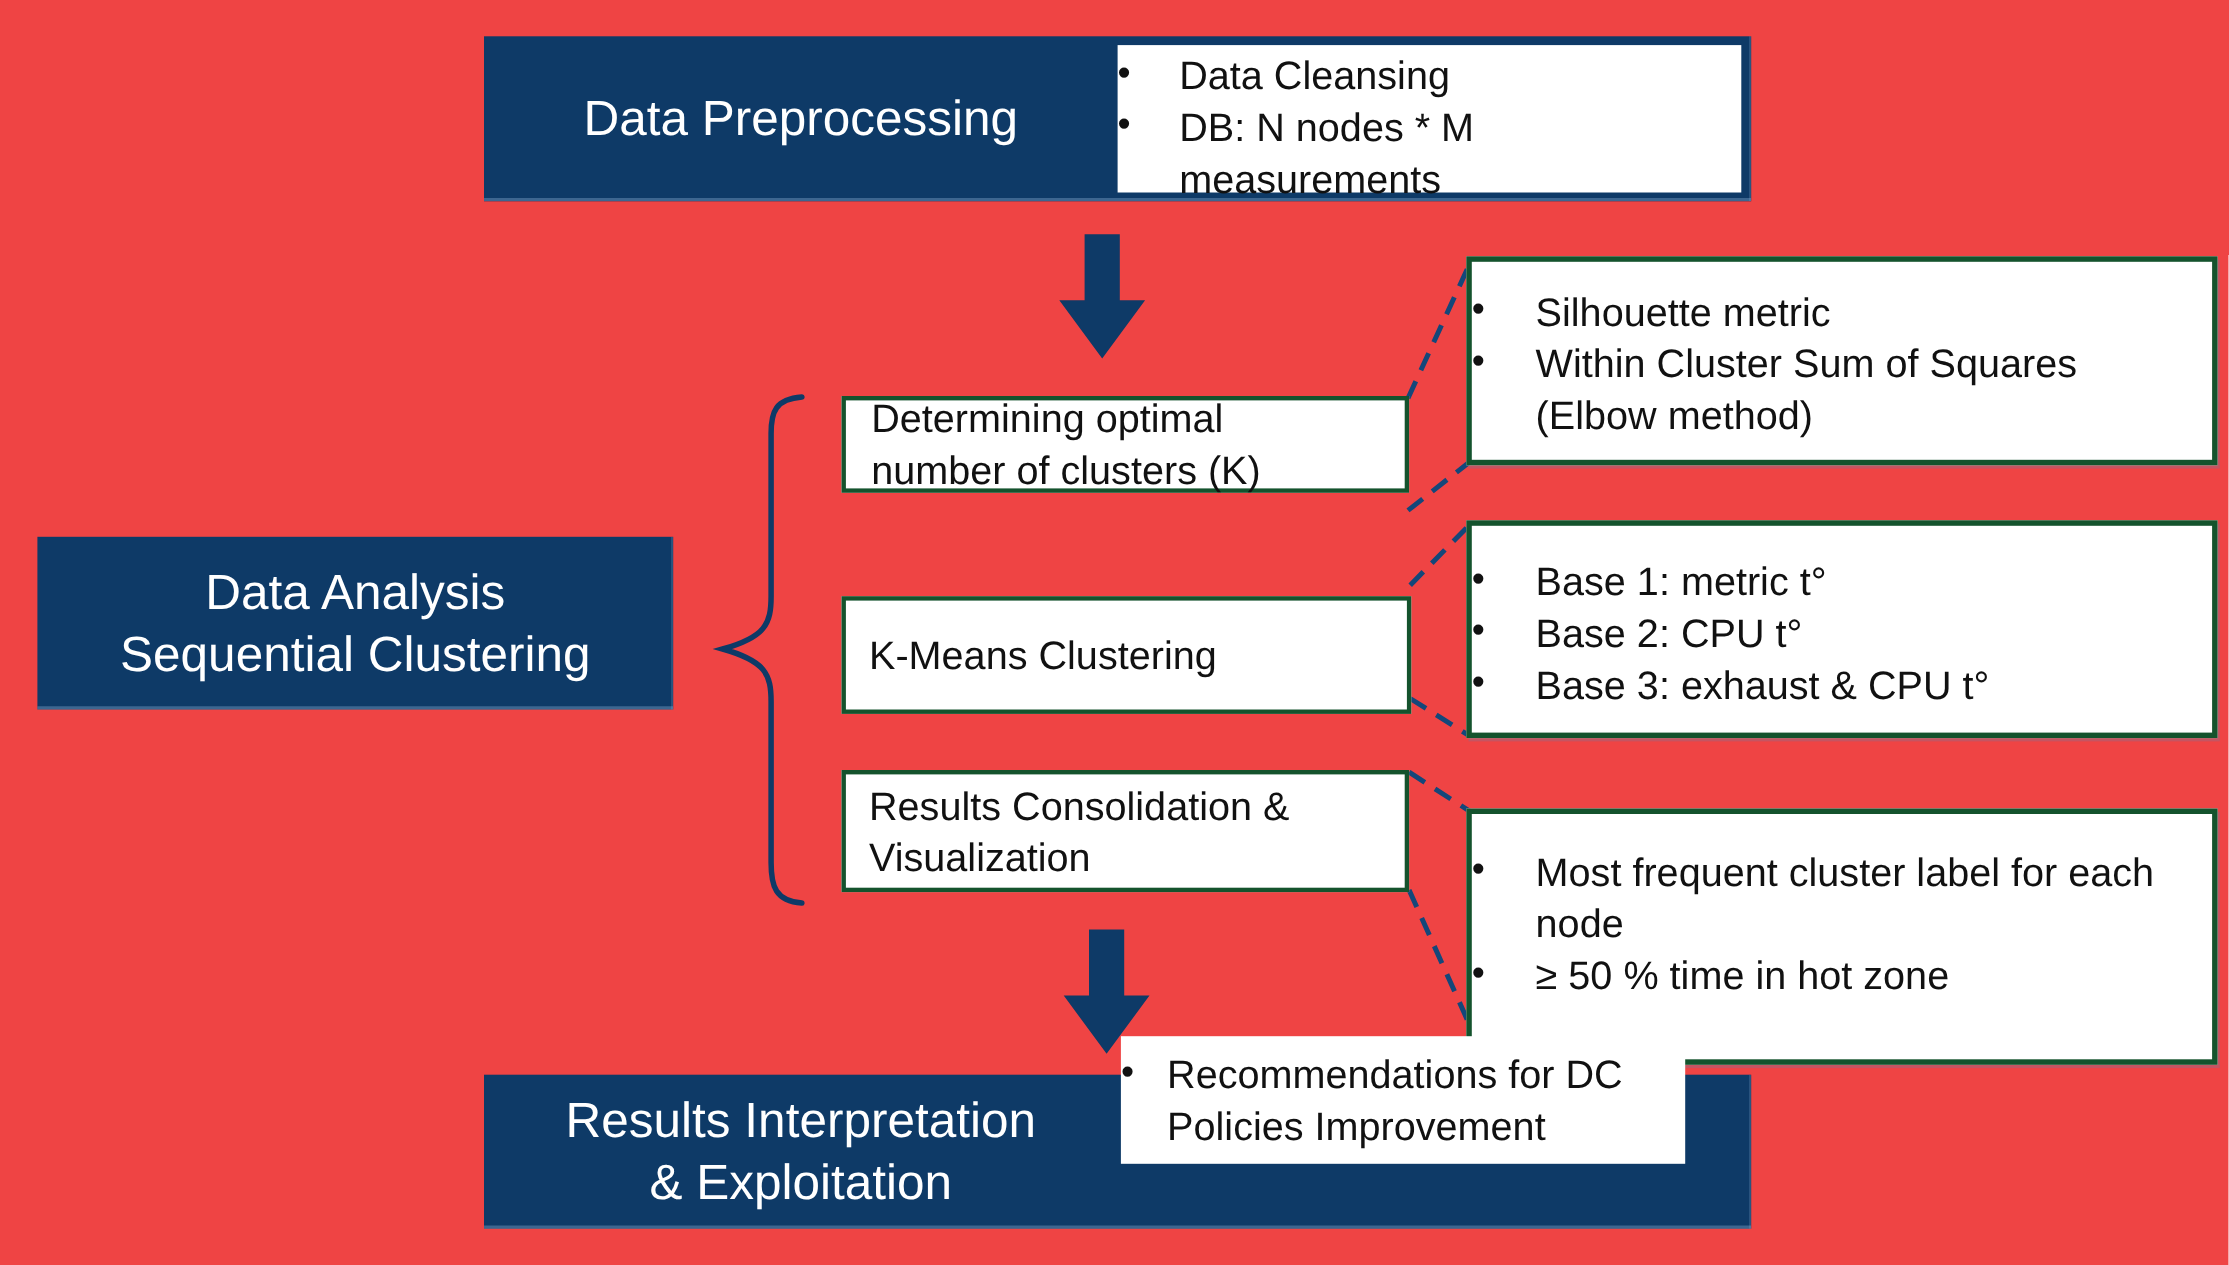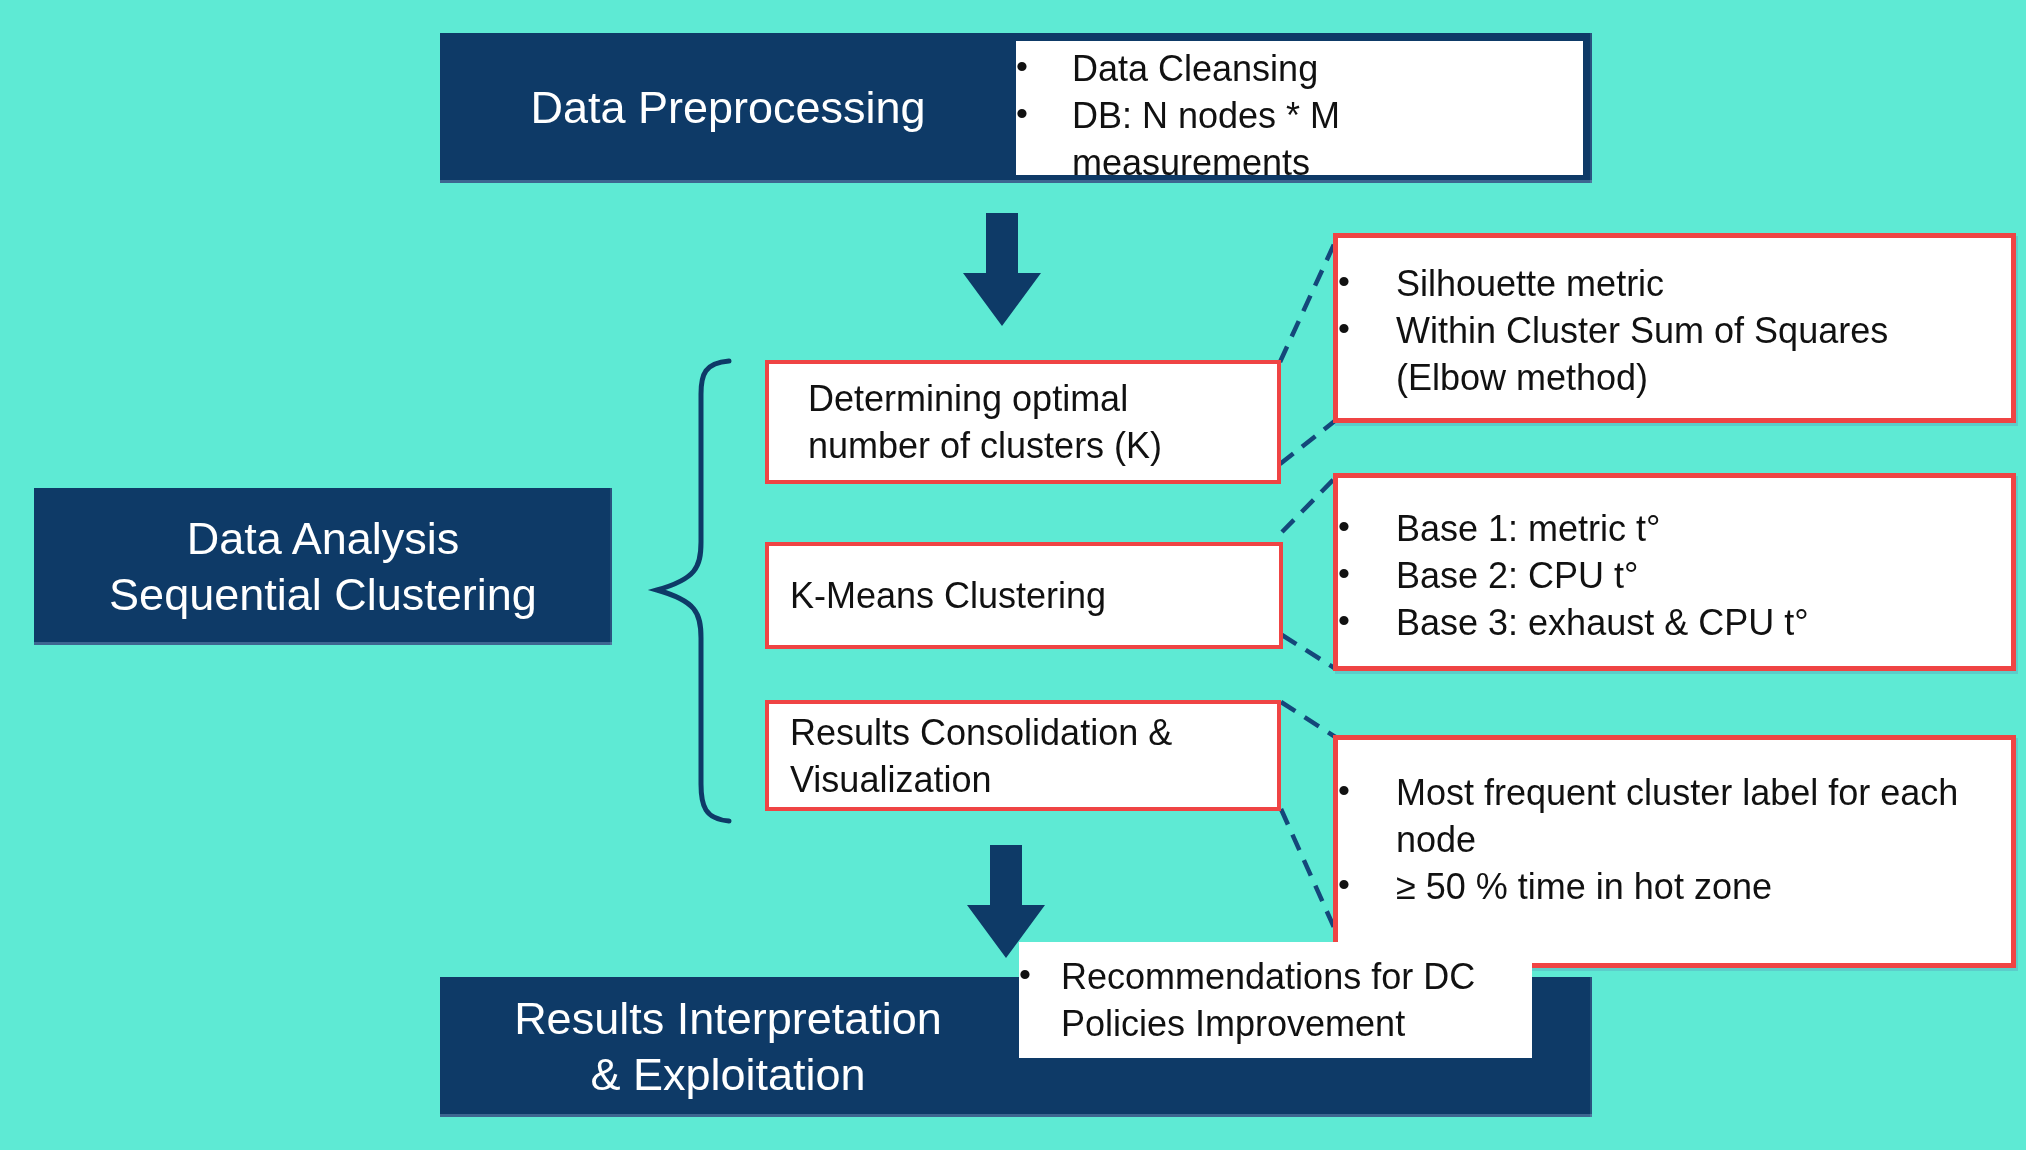--- a/index.html
+++ b/index.html
@@ -1,30 +1,30 @@
 <!DOCTYPE html>
 <html><head>
 <meta charset="utf-8">
 <style>
   html,body{margin:0;padding:0;background:#ffffff;}
   body{width:2026px;height:1150px;font-family:"Liberation Sans","DejaVu Sans",sans-serif;}
-  .stage{position:relative;width:2026px;height:1150px;background:#5eead4;overflow:hidden;}
+  .stage{position:relative;width:2026px;height:1150px;background:#ef4444;overflow:hidden;}
 
   .overlay{position:absolute;left:0;top:0;width:2026px;height:1150px;z-index:1;}
 
   .box{position:absolute;box-sizing:border-box;z-index:2;}
 
   
   .navy{background:#0e3a67;color:#ffffff;display:flex;flex-direction:column;
         align-items:center;justify-content:center;text-align:center;
         box-shadow:inset 0 -3px 0 rgba(150,185,220,0.35), inset -2px 0 0 rgba(150,185,220,0.2);}
   .navy .title-line{font-size:45px;line-height:56px;font-weight:400;letter-spacing:0px;white-space:nowrap;}
 
   
-  .white{background:#ffffff;border:5px solid #ef4444;color:#111111;
+  .white{background:#ffffff;border:5px solid #14532d;color:#111111;
          box-shadow:2px 3px 0 rgba(90,130,175,0.28);}
   .white.thin{border-width:4px;box-shadow:none;}
 
   
   .inset{background:#ffffff;color:#111111;z-index:3;}
 
   
   ul.blist{margin:0;padding:0;list-style:none;font-size:36px;line-height:47px;color:#111111;}
   ul.blist li{position:relative;}
   ul.blist li::before{content:"\2022";position:absolute;left:0;top:-2px;font-size:34px;color:#111111;}
@@ -36,21 +36,21 @@
   .b-list{padding:0 8px 0 26px;}
   .b-list li{padding-left:42px;}
 
   
   .step-label{font-size:36px;line-height:47px;color:#111111;}
 
   
   .row1-navy   {left:440px;  top:33px;  width:1152px; height:150px;}
   .row1-white  {left:1016px; top:41px;  width:567px;  height:134px; padding:4px 0 0 0;}
   .rbox1       {left:1333px; top:233px; width:683px;  height:190px; padding-top:22px;}
-  .mbox1       {left:765px;  top:360px; width:516px;  height:124px; display:flex;align-items:center; padding-left:39px;}
+  .mbox1       {left:765px;  top:360px; width:516px;  height:88px; display:flex;align-items:center; padding-left:23px;}
   .mbox1 .step-label{max-width:382px;}
   .left-navy   {left:34px;   top:488px; width:578px;  height:157px;}
   .mbox2       {left:765px;  top:530px; width:518px;  height:107px; display:flex;align-items:center; padding-left:21px;margin-top:12px;}
   .rbox2       {left:1333px; top:473px; width:683px;  height:198px; padding-top:27px;}
   .mbox3       {left:765px;  top:700px; width:516px;  height:111px; display:flex;align-items:center; padding-left:21px;}
   .rbox3       {left:1333px; top:735px; width:683px;  height:233px; padding-top:29px;}
   .rbox1 ul.blist li{max-width:520px;}
   .row2-navy   {left:440px;  top:977px; width:1152px; height:140px;}
   .row2-white  {left:1019px; top:942px; width:513px;  height:116px; padding:11px 0 4px 0;}
 </style>

